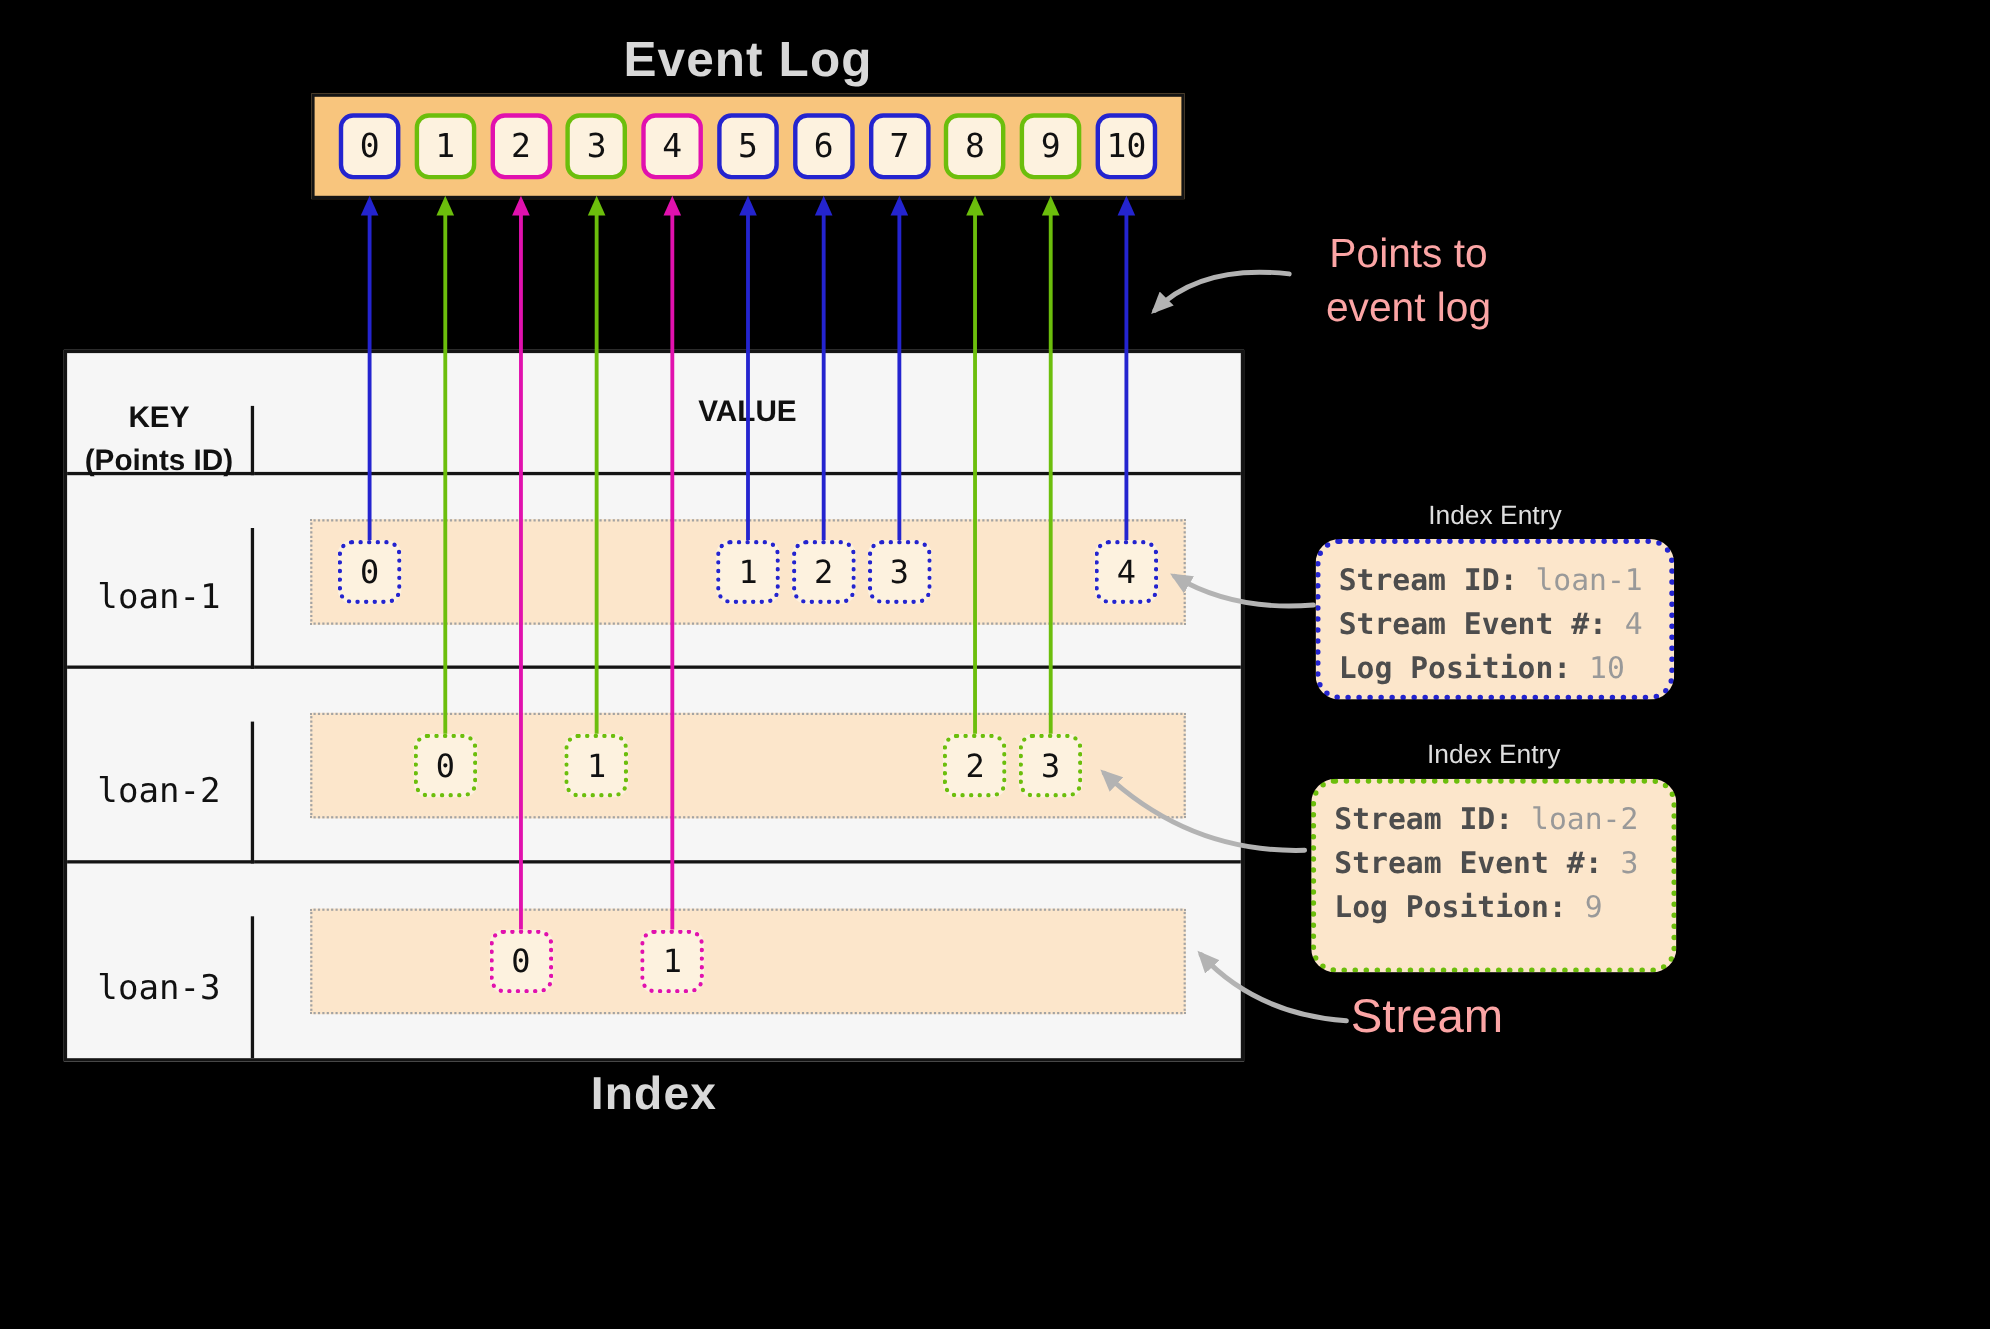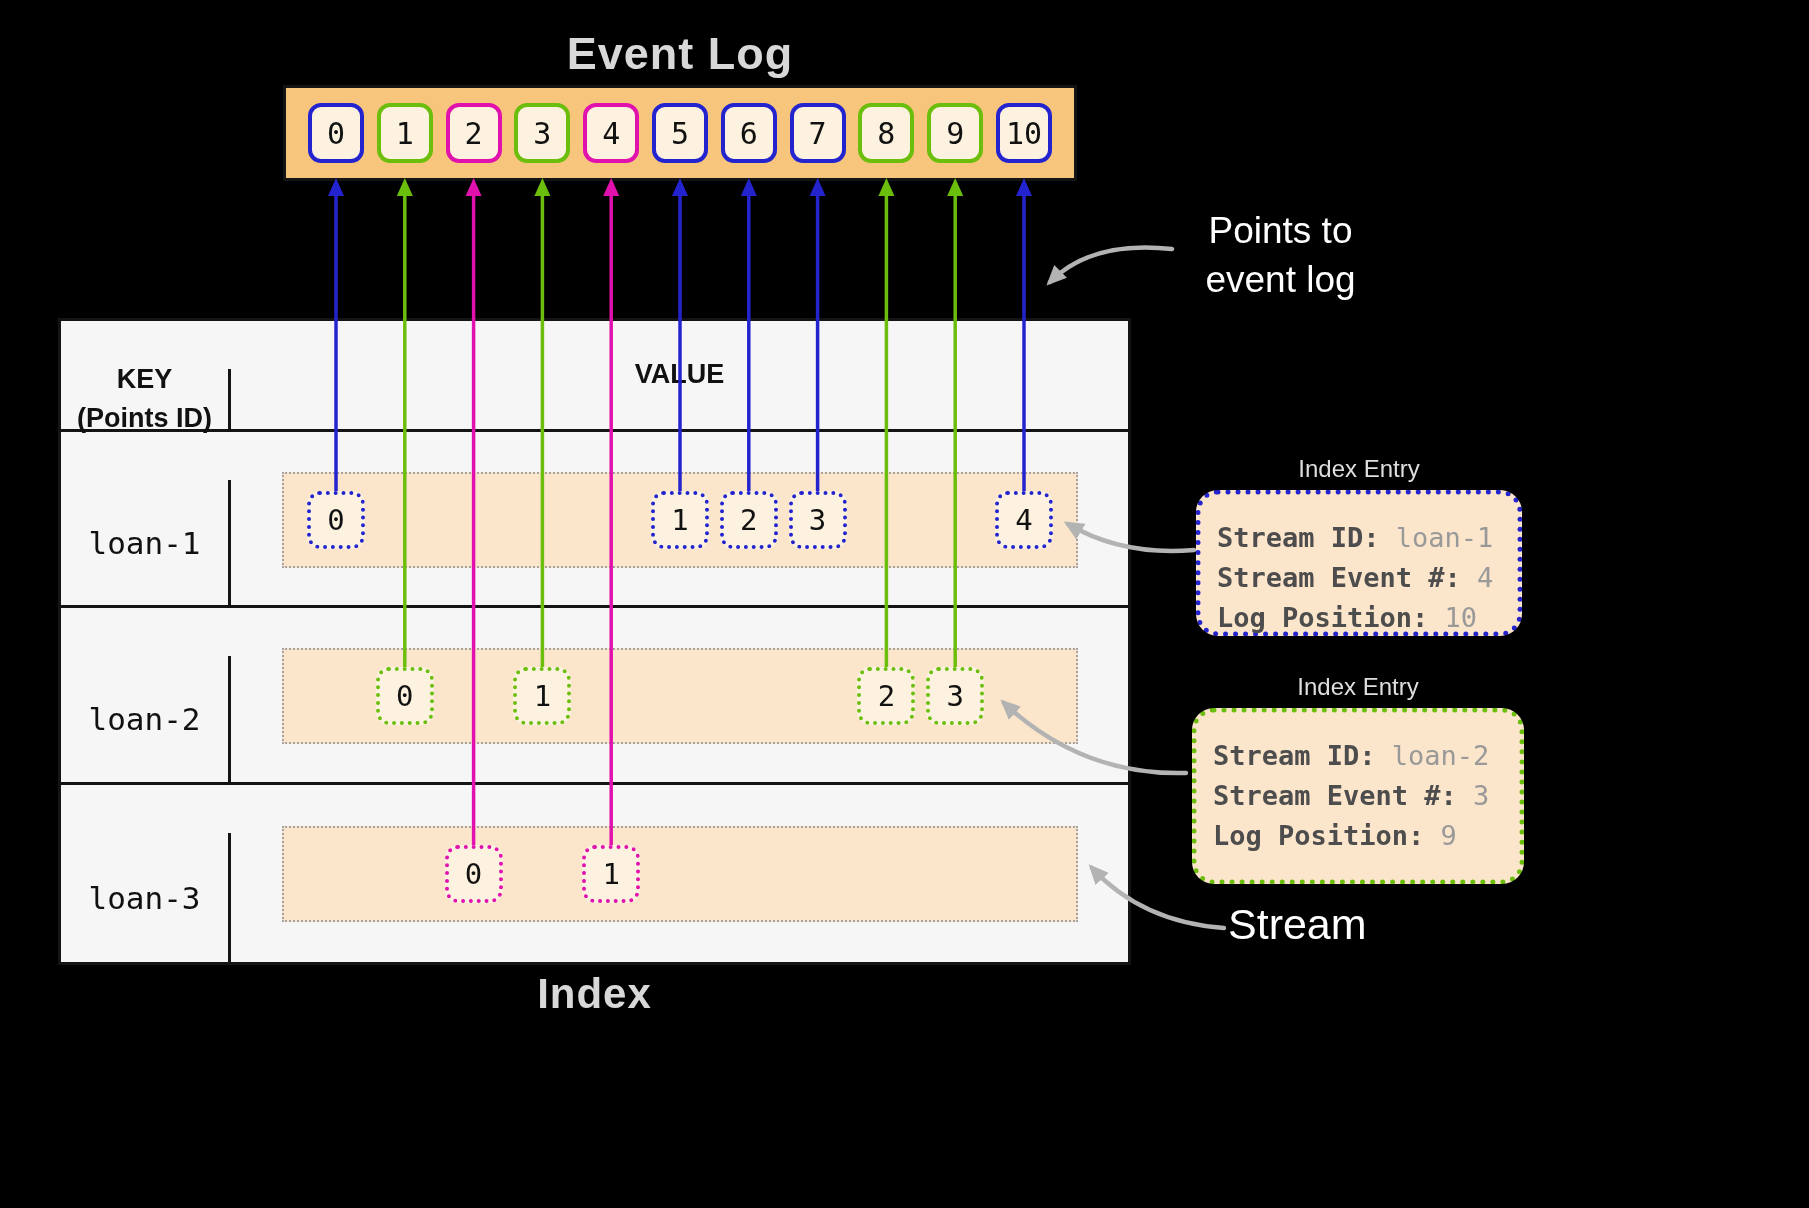--- a/index.html
+++ b/index.html
@@ -47,31 +47,31 @@
     position:absolute; left:282px; width:796px; height:96px;
     background:#fce6cb; border:2px dotted #a3a3a3; z-index:2;
   }
   .index-cell {
     position:absolute; width:58px; height:58px; background:#fdf2df;
     border:4px dotted #222; border-radius:13px;
     display:flex; align-items:center; justify-content:center;
     font-family:"DejaVu Sans Mono", monospace; font-size:29px; color:#111; z-index:3;
   }
 
-  .ann-text { position:absolute; color:#ffffff; white-space:pre-line; }
+  .ann-text { position:absolute; color:#fca5a5; white-space:pre-line; }
   #points-to-text { left:1178px; top:206px; width:205px; font-size:37px; line-height:1.33; text-align:center; }
   #stream-text    { left:1228px; top:900px; font-size:43px; }
 
   .entry-title { position:absolute; color:#dedede; font-size:24px; text-align:center; }
   #entry-title-0 { left:1196px; top:455px; width:326px; }
   #entry-title-1 { left:1192px; top:673px; width:332px; }
 
   .entry-box {
     position:absolute; background:#fce6cb; border:5px dotted #999; border-radius:22px;
-    padding:23px 0 0 16px; font-family:"DejaVu Sans Mono", monospace;
+    padding:13px 0 0 16px; font-family:"DejaVu Sans Mono", monospace;
     font-size:27px; z-index:2;
   }
   #entry-box-0 { left:1196px; top:490px; width:326px; height:146px; }
   #entry-box-1 { left:1192px; top:708px; width:332px; height:176px; }
   .entry-line  { line-height:40px; white-space:nowrap; }
   .entry-label { font-weight:bold; color:#4d4d4d; }
   .entry-value { color:#999; }
 
   #arrow-layer { position:absolute; left:0; top:0; z-index:7; pointer-events:none; }
   .gray-arrow {

